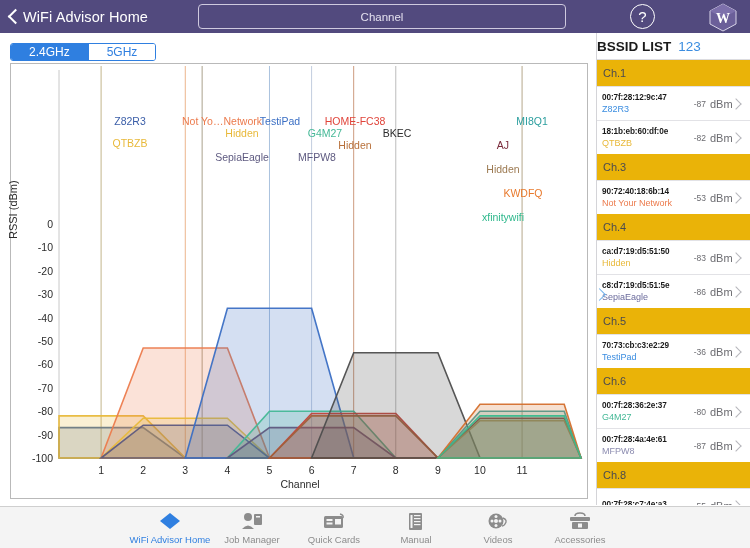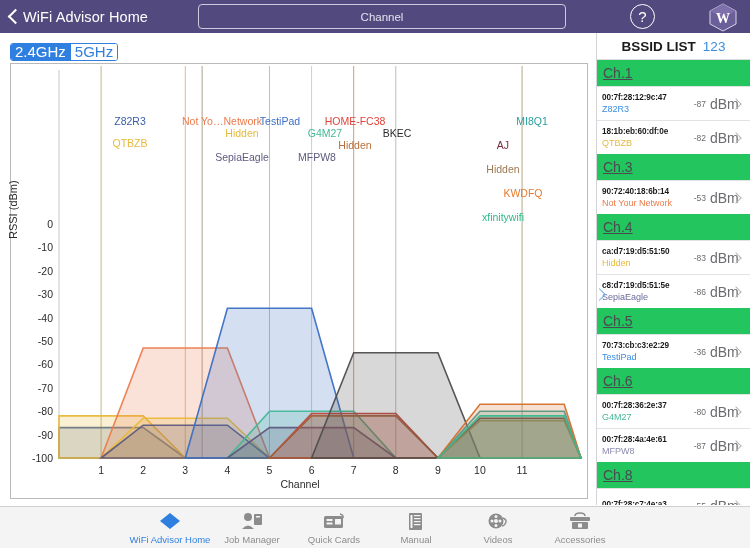--- a/index.html
+++ b/index.html
@@ -63,21 +63,21 @@
     position: absolute; left: 0; top: 33px;
     width: 594px; height: 472px;
     background: #ffffff;
   }
   .bandctl {
     position: absolute; left: 10px; top: 10px;
     height: 18px; display: flex;
     border: 1px solid #2f7fe0; border-radius: 3px; overflow: hidden;
   }
   .band {
-    padding: 0 4px; font-size: 15px; line-height: 16px;
+    padding: 0 18px; font-size: 12px; line-height: 16px;
     cursor: pointer; color: #2f7fe0; background: #ffffff;
     border-right: 1px solid #2f7fe0;
   }
   .band:last-child { border-right: none; }
   .band.active { background: #2f7fe0; color: #ffffff; }
 
   .plotframe {
     position: absolute; left: 10px; top: 30px;
     width: 578px; height: 436px;
     border: 1px solid #b9b9b9; background: #ffffff;
@@ -93,45 +93,44 @@
 
   
   .sidebar {
     position: absolute; left: 596px; top: 33px;
     width: 154px; height: 472px;
     background: #f2f2f4; overflow: hidden;
     border-left: 1px solid #d4d4d8;
   }
   .sb-head {
     height: 27px; background: #ffffff;
-    display: flex; align-items: center; justify-content: center;
+    display: flex; align-items: center; 
     gap: 7px; border-bottom: 1px solid #dcdce0;
   }
   .sb-title { font-size: 13.5px; font-weight: bold; color: #1a1a1a; }
   .sb-count { font-size: 13.5px; color: #3b8de0; }
 
   .ch-head {
     height: 26px; display: flex; align-items: center;
-    padding-left: 6px; font-size: 14px; color: #4a4a50;
-    background: #22c55e;
-    text-decoration: underline;
+    padding-left: 6px; font-size: 11px; color: #4a4a50;
+    background: #eab308;
   }
   .ap-row {
     position: relative;
     height: 34px; background: #ffffff;
     border-top: 1px solid #e2e2e6;
     display: flex; align-items: center; cursor: pointer;
   }
   .ap-left { width: 86px; padding-left: 5px; }
   .ap-mac { font-size: 8.2px; color: #1a1a1a; font-weight: bold; letter-spacing: -.1px; }
   .ap-ssid { font-size: 9px; margin-top: 2px; }
   .ap-rssi {
     width: 23px; text-align: right; font-size: 8.5px; color: #6b6b70;
   }
-  .ap-unit { width: 25px; padding-left: 4px; font-size: 14px; color: #6b6b70; }
+  .ap-unit { width: 25px; padding-left: 4px; font-size: 11px; color: #6b6b70; }
   .ap-chev {
     width: 14px; position: relative;
   }
   .ap-chev::before {
     content: ""; position: absolute; left: 1px; top: -4px;
     width: 7px; height: 7px;
     border-right: 1.4px solid #b6b6bb; border-top: 1.4px solid #b6b6bb;
     transform: rotate(45deg);
   }
   .sel-marker {

